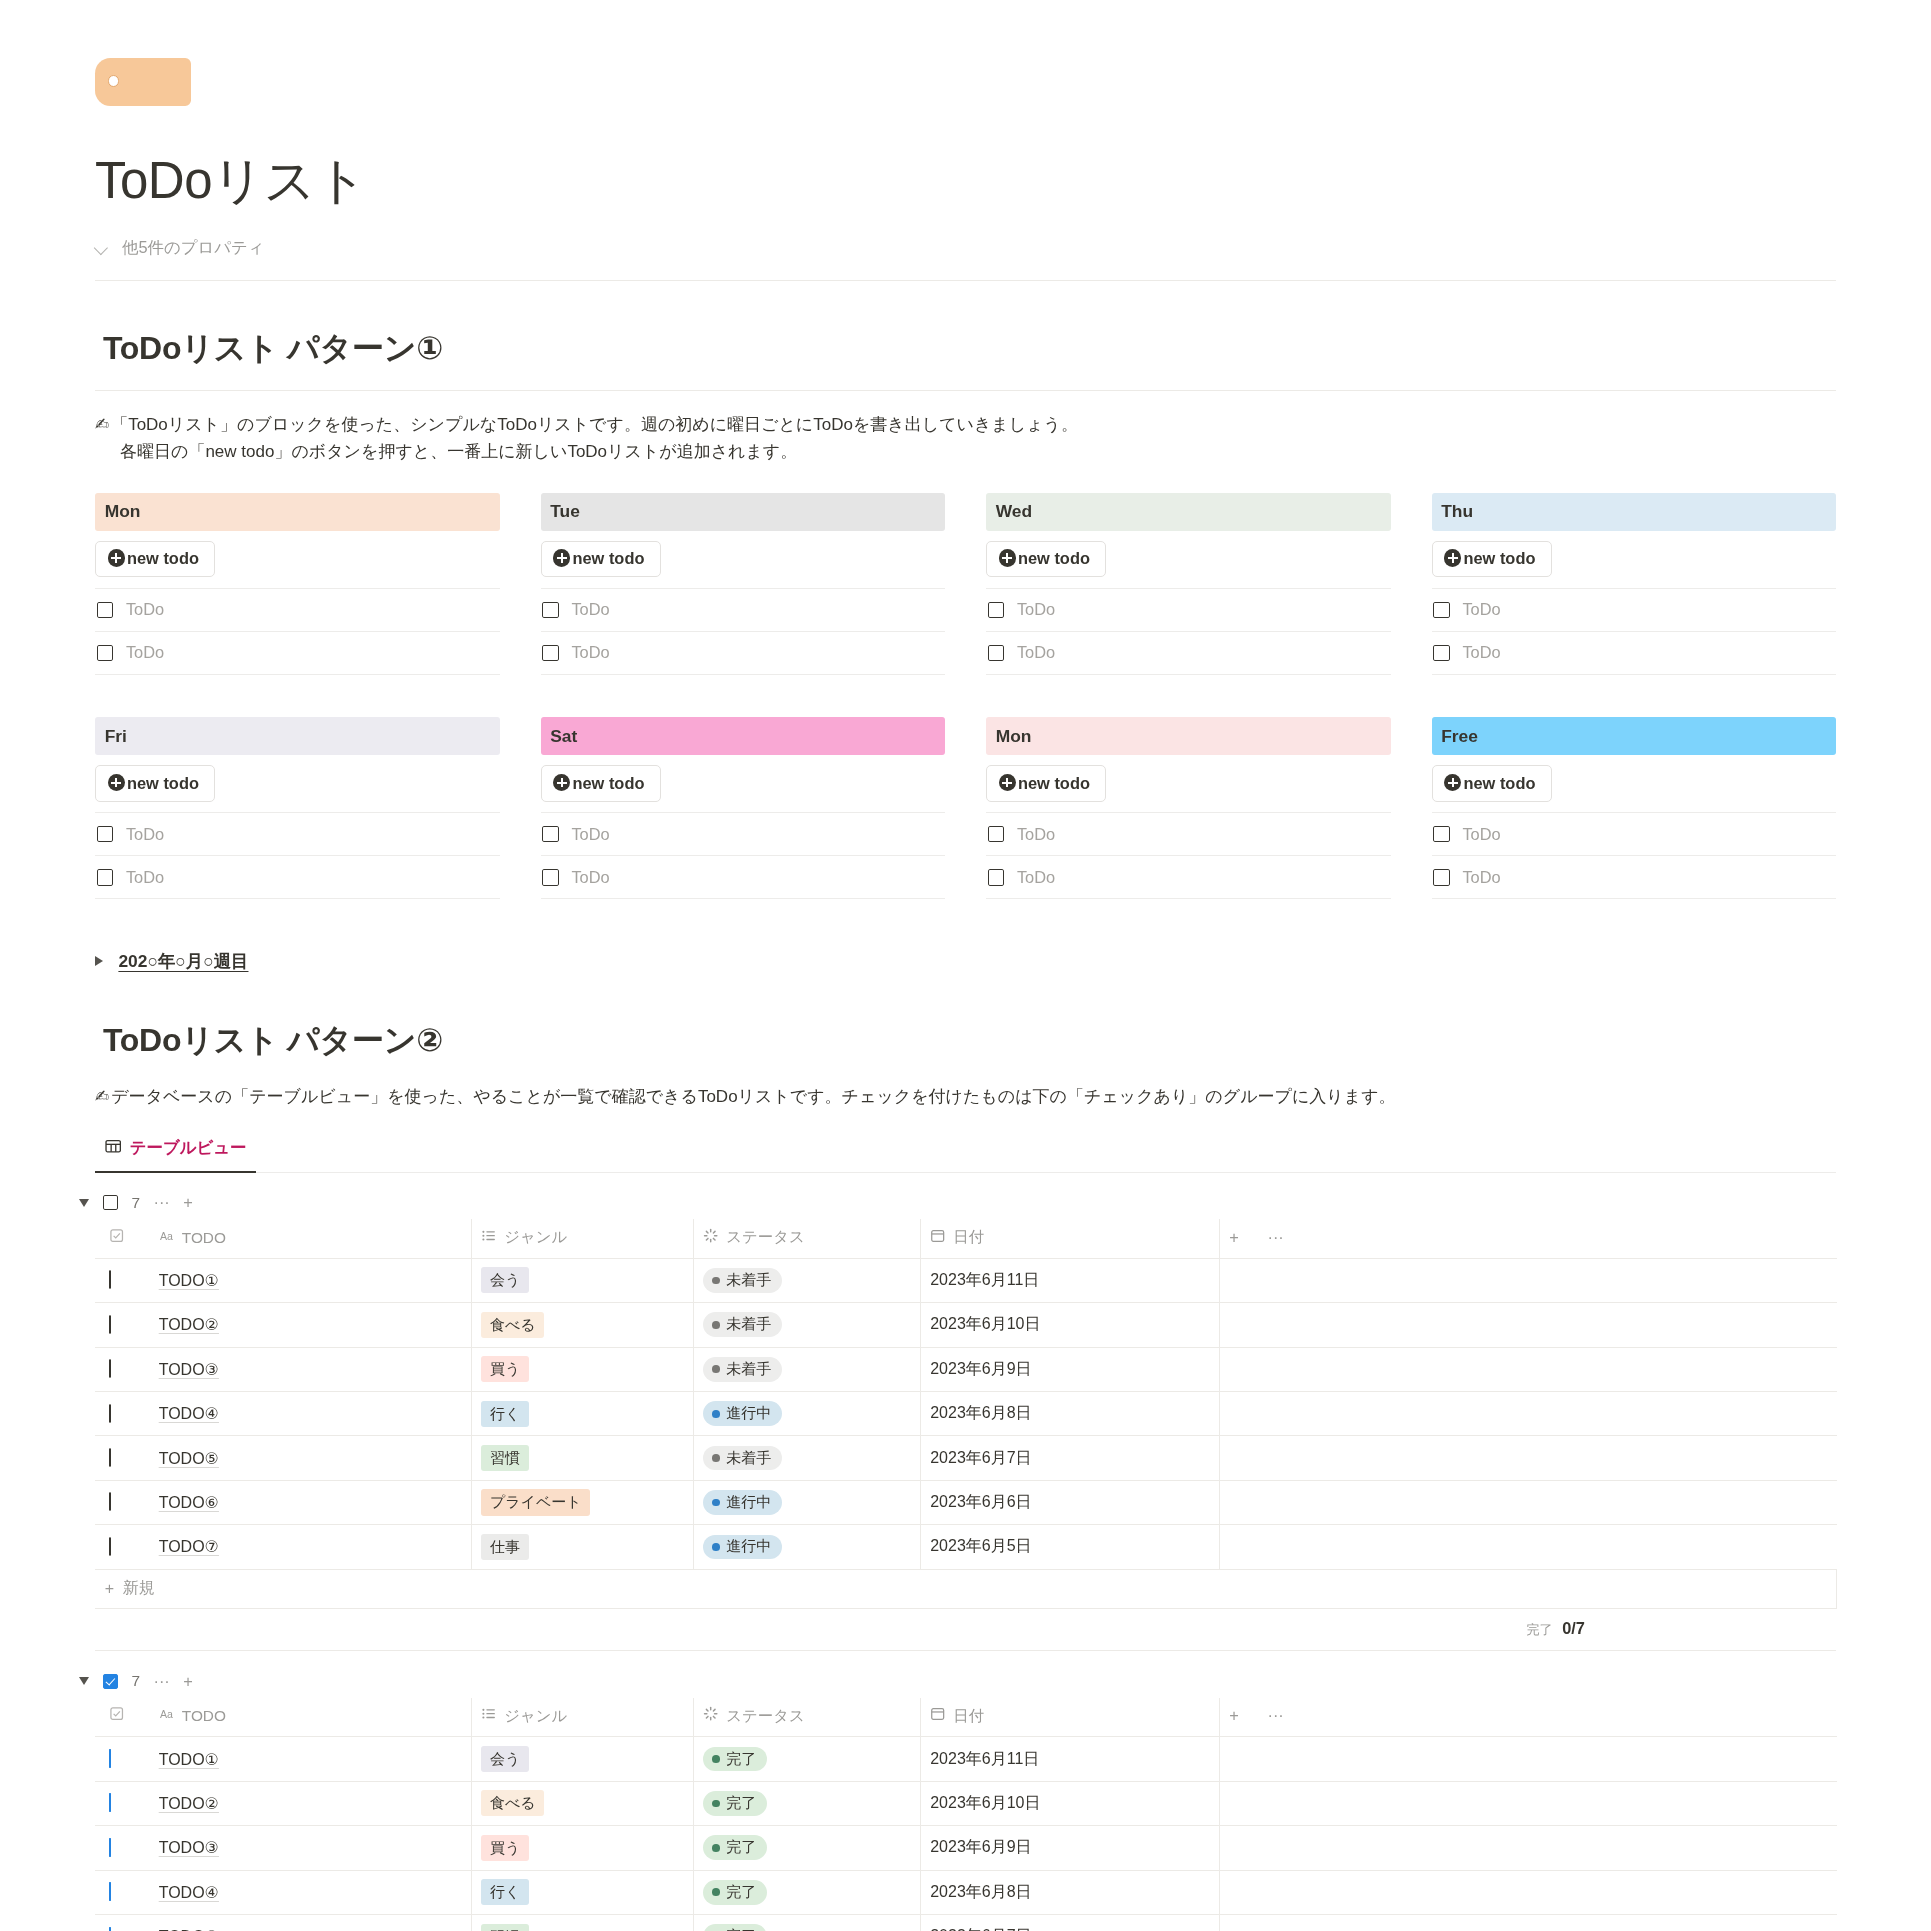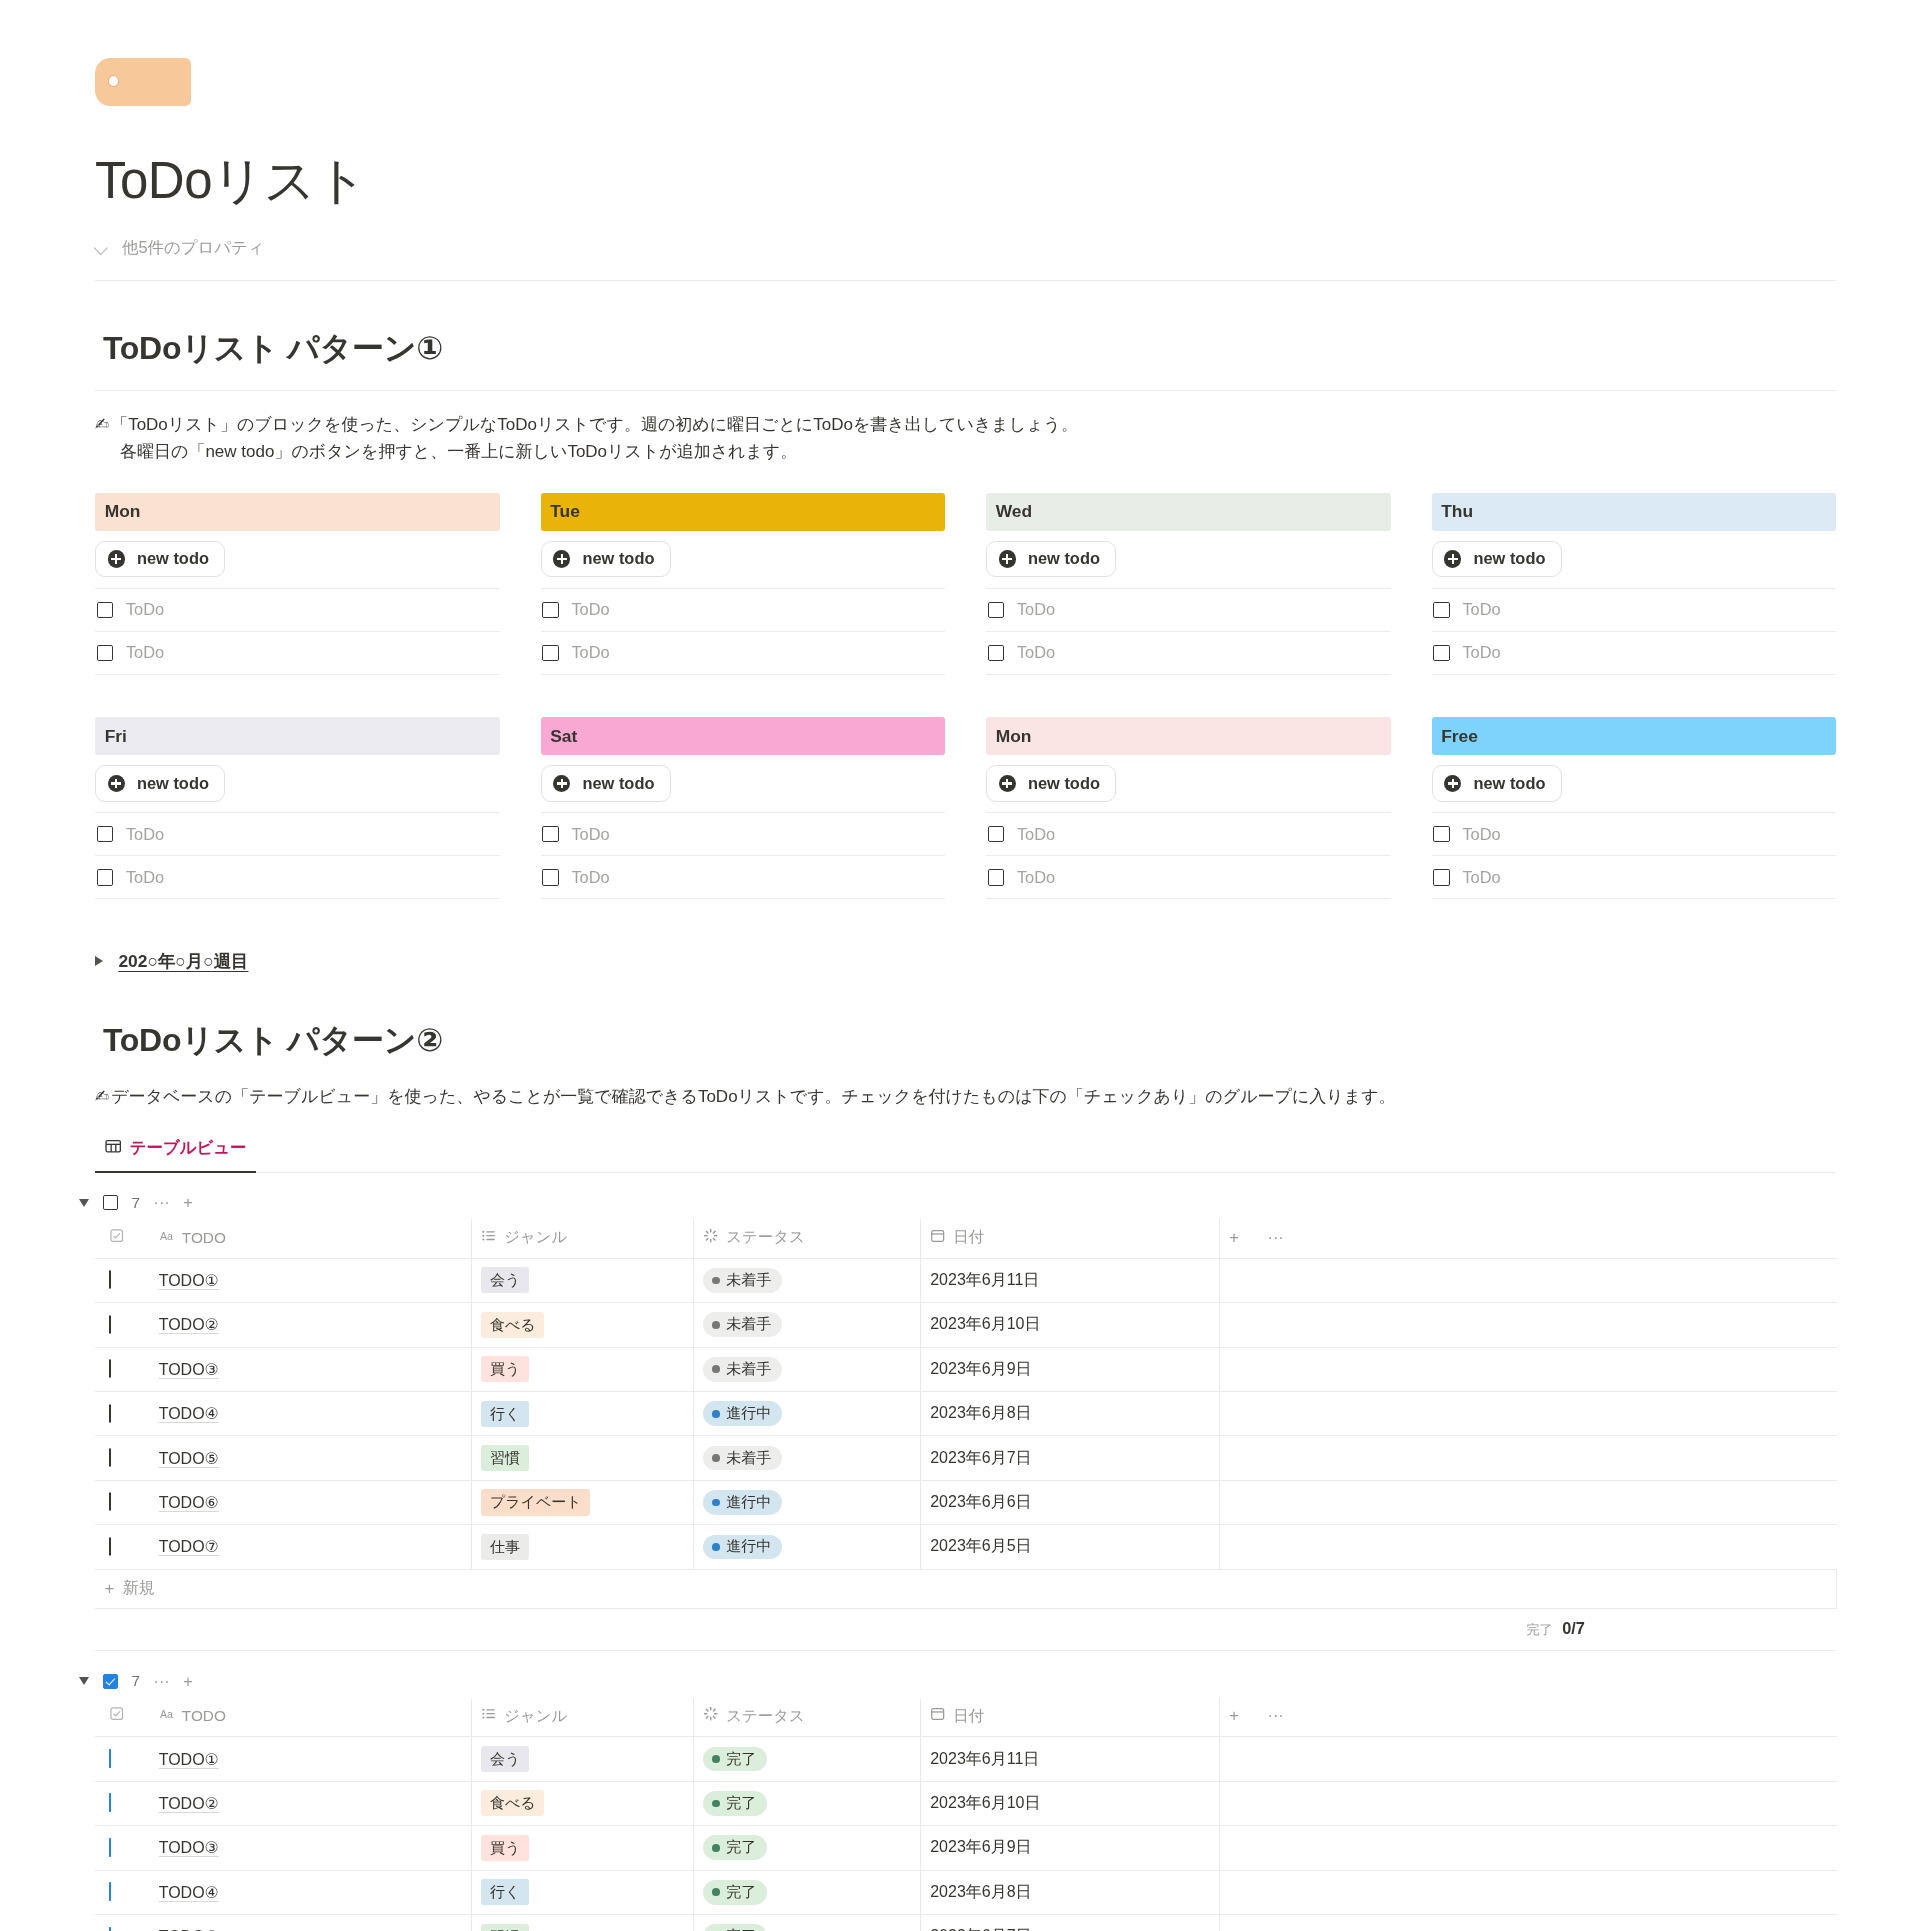--- a/index.html
+++ b/index.html
@@ -66,22 +66,22 @@
     column-gap: 41px; row-gap: 42px;
     margin: 27px 95px 0 95px;
   }
   .day-col { min-width: 0; }
   .day-head {
     font-size: 17.4px; font-weight: 700; padding: 8.7px 11.6px 8.7px 9.7px;
     border-radius: 2.9px; color: #37352f;
   }
   .new-todo-row { padding: 9.7px 0 10.6px 0; border-bottom: 1px solid #edecea; }
   .new-todo {
-    display: inline-flex; align-items: center; gap: 12px;
-    border: 1px solid #e3e1de; border-radius: 10px;
+    display: inline-flex; gap: 2px;
+    border: 1px solid #e3e1de; border-radius: 5px;
     padding: 7.7px 15.4px 7.7px 11.6px; background: #fff;
     font-size: 16.4px; font-weight: 700; color: #37352f; cursor: pointer;
   }
   .plus-circle {
     width: 17.4px; height: 17.4px; border-radius: 50%;
     background: #37352f; position: relative; flex: none;
   }
   .plus-circle::before, .plus-circle::after {
     content: ""; position: absolute; background: #ffffff;
   }
@@ -232,21 +232,21 @@
         <div class="todo-row">
           <span class="cbox"></span>
           <span class="todo-label">ToDo</span>
         </div>
         <div class="todo-row">
           <span class="cbox"></span>
           <span class="todo-label">ToDo</span>
         </div>
       </div>
       <div class="day-col">
-        <div class="day-head" style="background: #eab308;">Tue</div>
+        <div class="day-head" style="background: #e5e5e5;">Tue</div>
         <div class="new-todo-row"><span class="new-todo">
             <span class="plus-circle"></span>
             <span>new todo</span>
           </span></div>
         <div class="todo-row">
           <span class="cbox"></span>
           <span class="todo-label">ToDo</span>
         </div>
         <div class="todo-row">
           <span class="cbox"></span>

